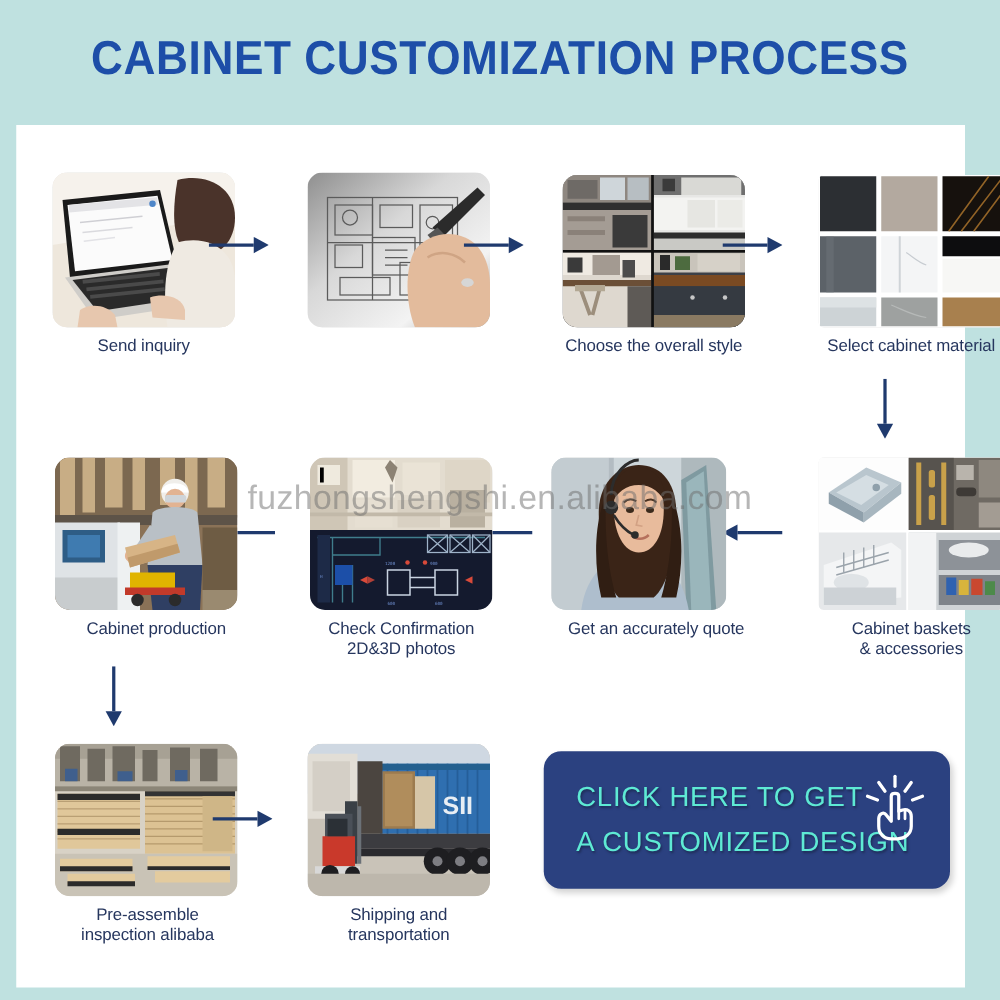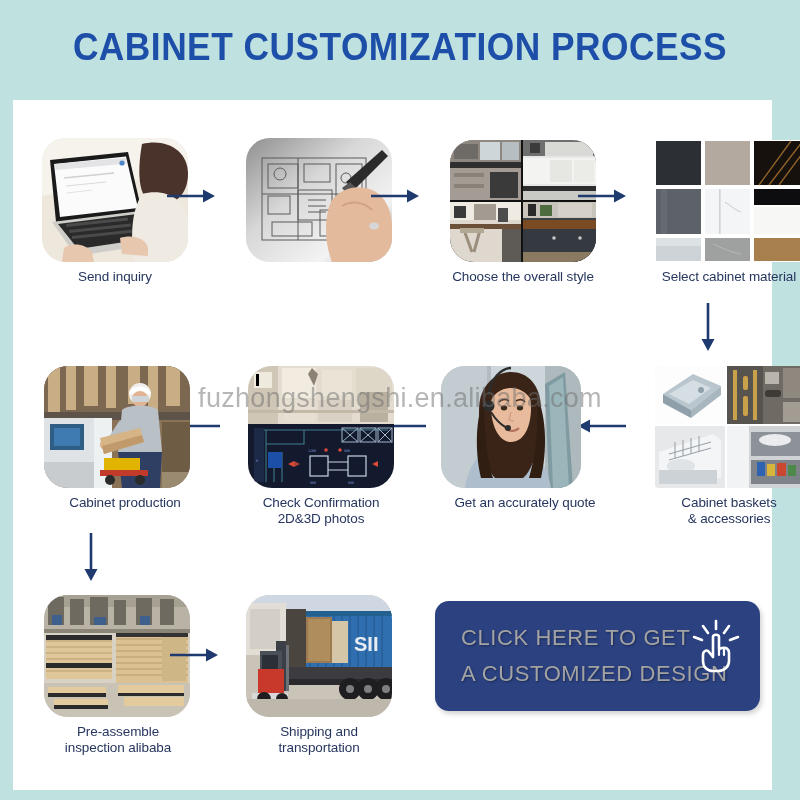--- a/index.html
+++ b/index.html
@@ -26,21 +26,21 @@
   
   .panel{
     position:absolute;left:13px;top:100px;
     width:759px;height:690px;
     background:#ffffff;
   }
 
   
   .step{position:absolute;padding-left:24px;}
   .thumb{
-    border-radius:24px;
+    border-radius:12px;
     overflow:hidden;
     position:relative;
     background:#e9e9e9;
     box-shadow:0 0 0 0 rgba(0,0,0,0);
   }
   .cap{
     margin-top:7px;
     text-align:center;
     color:#26365e;
     font-size:13.5px;
@@ -67,21 +67,21 @@
 
   
   .cta{
     position:absolute;left:435px;top:601px;width:325px;height:110px;
     background:#2b4180;
     border-radius:14px;
     box-shadow:2px 3px 5px rgba(0,0,0,0.18);
   }
   .cta-l1,.cta-l2{
     position:absolute;left:26px;
-    color:#a3a3a3;font-size:22px;letter-spacing:0.6px;
+    color:#5eead4;font-size:22px;letter-spacing:0.6px;
     text-shadow:1px 1px 2px rgba(0,0,0,0.35);
     white-space:nowrap;
   }
   .cta-l1{top:24px;}
   .cta-l2{top:60px;}
   .cta-hand{position:absolute;right:14px;top:14px;width:60px;height:60px;}
 </style>
 </head>
 <body>
 

